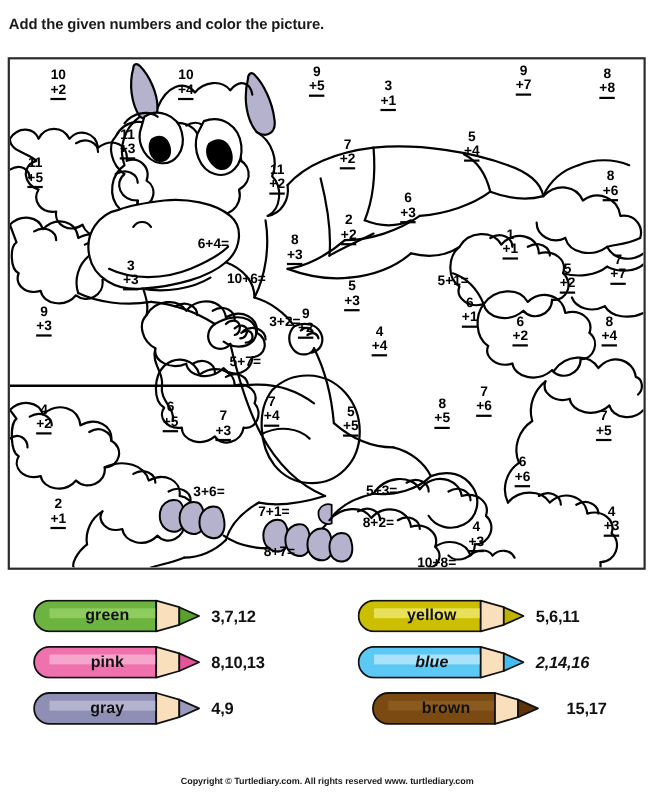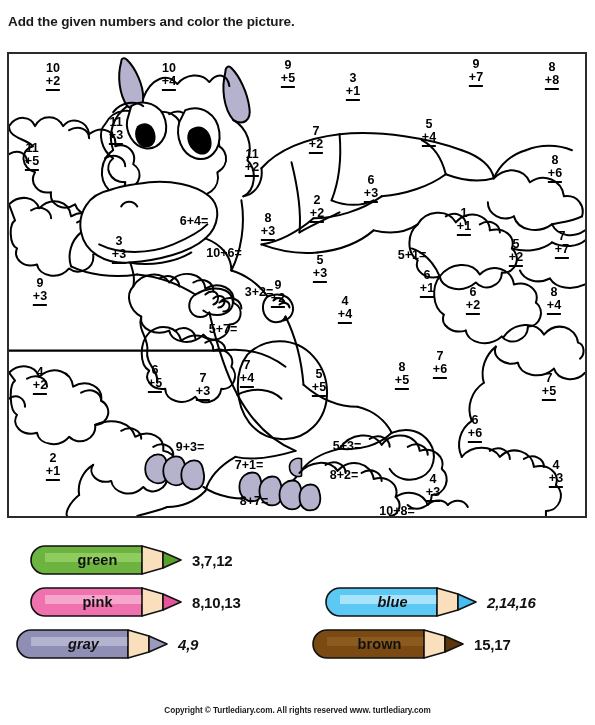--- a/index.html
+++ b/index.html
@@ -457,21 +457,21 @@
           <span class="bot">+5</span>
         </div>
         <div class="prob" style="left: 431px; top: 296px;">
           <span class="top">7</span>
           <span class="bot">+6</span>
         </div>
         <div class="prob" style="left: 540px; top: 318px;">
           <span class="top">7</span>
           <span class="bot">+5</span>
         </div>
-        <div class="probflat" style="left: 133px; top: 386px;">9+3=</div>
+        <div class="probflat" style="left: 133px; top: 386px;">3+6=</div>
         <div class="prob" style="left: 466px; top: 360px;">
           <span class="top">6</span>
           <span class="bot">+6</span>
         </div>
         <div class="probflat" style="left: 290px; top: 385px;">5+3=</div>
         <div class="probflat" style="left: 192px; top: 404px;">7+1=</div>
         <div class="probflat" style="left: 287px; top: 414px;">8+2=</div>
         <div class="prob" style="left: 44px; top: 398px;">
           <span class="top">2</span>
           <span class="bot">+1</span>
@@ -495,20 +495,32 @@
           <svg width="152" height="30" viewBox="0 0 152 30">
             <path d="M15,1 L112,1 L112,29 L15,29 A14,14 0 0 1 15,1 Z" fill="#6cb33f" stroke="#111" stroke-width="1.6" stroke-linejoin="round"></path>
             <rect x="15" y="8" width="97" height="9" fill="#8fcc5f"></rect>
             <path d="M112,1 L133,7 L133,23 L112,29 Z" fill="#fadfbc" stroke="#111" stroke-width="1.6" stroke-linejoin="round"></path>
             <path d="M133,7 L151,15 L133,23 Z" fill="#5aa02c" stroke="#111" stroke-width="1.6" stroke-linejoin="round"></path>
           </svg>
           <span class="pencil-label">green</span>
         </div>
         <span class="nums">3,7,12</span>
       </div>
+      <div class="pencil-row" style="left: 325px; top: 0px;">
+        <div class="pencil">
+          <svg width="152" height="30" viewBox="0 0 152 30">
+            <path d="M15,1 L112,1 L112,29 L15,29 A14,14 0 0 1 15,1 Z" fill="#ccbe00" stroke="#111" stroke-width="1.6" stroke-linejoin="round"></path>
+            <rect x="15" y="8" width="97" height="9" fill="#e8e05a"></rect>
+            <path d="M112,1 L133,7 L133,23 L112,29 Z" fill="#fadfbc" stroke="#111" stroke-width="1.6" stroke-linejoin="round"></path>
+            <path d="M133,7 L151,15 L133,23 Z" fill="#bfb200" stroke="#111" stroke-width="1.6" stroke-linejoin="round"></path>
+          </svg>
+          <span class="pencil-label">yellow</span>
+        </div>
+        <span class="nums">5,6,11</span>
+      </div>
       <div class="pencil-row" style="left: 30px; top: 42px;">
         <div class="pencil">
           <svg width="152" height="30" viewBox="0 0 152 30">
             <path d="M15,1 L112,1 L112,29 L15,29 A14,14 0 0 1 15,1 Z" fill="#ef71ae" stroke="#111" stroke-width="1.6" stroke-linejoin="round"></path>
             <rect x="15" y="8" width="97" height="9" fill="#f6a6cd"></rect>
             <path d="M112,1 L133,7 L133,23 L112,29 Z" fill="#fadfbc" stroke="#111" stroke-width="1.6" stroke-linejoin="round"></path>
             <path d="M133,7 L151,15 L133,23 Z" fill="#e2559b" stroke="#111" stroke-width="1.6" stroke-linejoin="round"></path>
           </svg>
           <span class="pencil-label">pink</span>
         </div>
@@ -519,33 +531,33 @@
           <svg width="152" height="30" viewBox="0 0 152 30">
             <path d="M15,1 L112,1 L112,29 L15,29 A14,14 0 0 1 15,1 Z" fill="#5cc9f5" stroke="#111" stroke-width="1.6" stroke-linejoin="round"></path>
             <rect x="15" y="8" width="97" height="9" fill="#a8e2fb"></rect>
             <path d="M112,1 L133,7 L133,23 L112,29 Z" fill="#fadfbc" stroke="#111" stroke-width="1.6" stroke-linejoin="round"></path>
             <path d="M133,7 L151,15 L133,23 Z" fill="#45bdf0" stroke="#111" stroke-width="1.6" stroke-linejoin="round"></path>
           </svg>
           <span class="pencil-label">blue</span>
         </div>
         <span class="nums">2,14,16</span>
       </div>
-      <div class="pencil-row" style="left: 16px; top: 84px; font-style: italic;">
+      <div class="pencil-row" style="left: 30px; top: 84px;">
         <div class="pencil">
           <svg width="152" height="30" viewBox="0 0 152 30">
             <path d="M15,1 L112,1 L112,29 L15,29 A14,14 0 0 1 15,1 Z" fill="#8f8fb5" stroke="#111" stroke-width="1.6" stroke-linejoin="round"></path>
             <rect x="15" y="8" width="97" height="9" fill="#b3b3d0"></rect>
             <path d="M112,1 L133,7 L133,23 L112,29 Z" fill="#fadfbc" stroke="#111" stroke-width="1.6" stroke-linejoin="round"></path>
             <path d="M133,7 L151,15 L133,23 Z" fill="#9a9abd" stroke="#111" stroke-width="1.6" stroke-linejoin="round"></path>
           </svg>
           <span class="pencil-label">gray</span>
         </div>
         <span class="nums">4,9</span>
       </div>
-      <div class="pencil-row" style="left: 312px; top: 84px;">
+      <div class="pencil-row" style="left: 338px; top: 84px; gap: 15px;">
         <div class="pencil">
           <svg width="152" height="30" viewBox="0 0 152 30">
             <path d="M15,1 L112,1 L112,29 L15,29 A14,14 0 0 1 15,1 Z" fill="#7a4a12" stroke="#111" stroke-width="1.6" stroke-linejoin="round"></path>
             <rect x="15" y="8" width="97" height="9" fill="#8b5a1e"></rect>
             <path d="M112,1 L133,7 L133,23 L112,29 Z" fill="#fadfbc" stroke="#111" stroke-width="1.6" stroke-linejoin="round"></path>
             <path d="M133,7 L151,15 L133,23 Z" fill="#5e3509" stroke="#111" stroke-width="1.6" stroke-linejoin="round"></path>
           </svg>
           <span class="pencil-label">brown</span>
         </div>
         <span class="nums">15,17</span>

